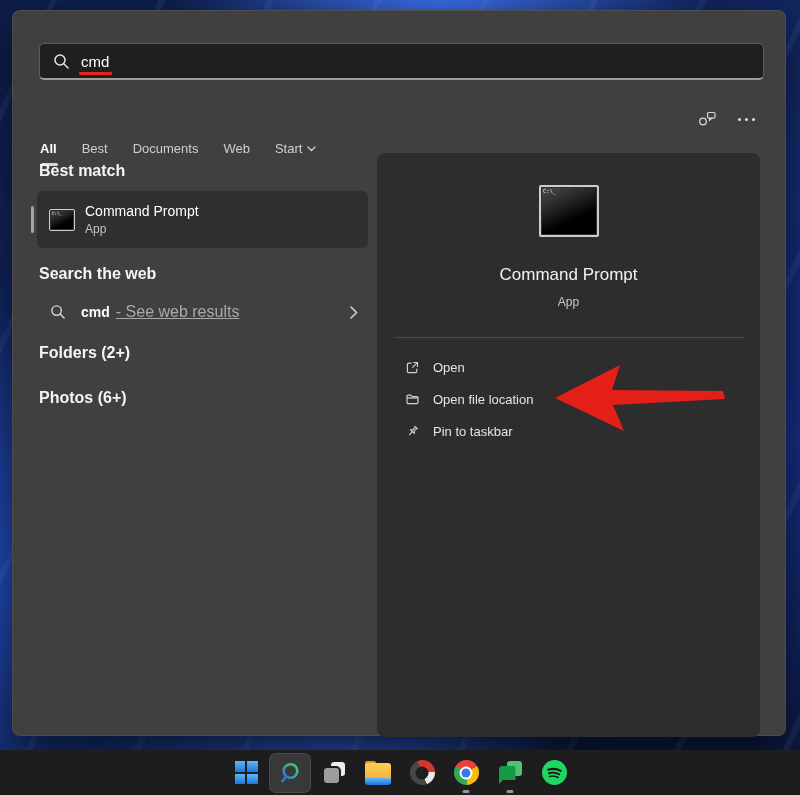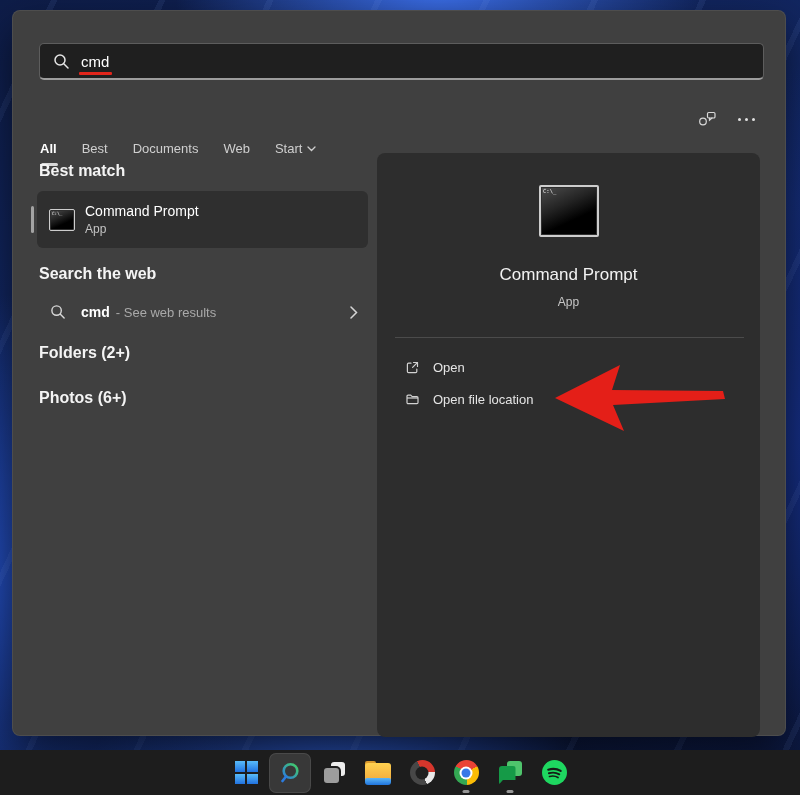--- a/index.html
+++ b/index.html
@@ -57,21 +57,21 @@
   .cmd-icon .prompt { position:absolute; top:1px; left:2px; color:#eaeaea;
     font-family:"DejaVu Sans Mono", monospace; font-size:7px; transform:scale(.62); transform-origin:top left; white-space:nowrap; }
   .cmd-small { width:26px; height:22px; border-width:1.5px; }
   .cmd-big { width:60px; height:52px; }
   .cmd-big .prompt { transform:scale(.8); }
 
   
   .web-row { position:absolute; left:24px; top:281px; width:331px; height:40px;
     display:flex; align-items:center; padding:0 10px 0 13px; border-radius:6px; }
   .web-row .q { color:#ffffff; font-size:14px; font-weight:bold; margin-left:15px; }
-  .web-row .suffix { color:#a9a9a9; font-size:13px; margin-left:6px; }
+  .web-row .suffix { color:#a9a9a9; font-size:16px; margin-left:6px;text-decoration:underline; }
   .web-row .chev { margin-left:auto; display:flex; }
 
   
   .preview { position:absolute; left:364px; top:142px; width:383px; height:584px;
     background:#2d2d2d; border-radius:8px; }
   .preview .big-wrap { position:absolute; top:32px; left:50%; transform:translateX(-50%); }
   .preview .p-title { position:absolute; top:112px; width:100%; text-align:center; color:#f2f2f2; font-size:17px; }
   .preview .p-sub { position:absolute; top:142px; width:100%; text-align:center; color:#c7c7c7; font-size:12px; }
   .preview .divider { position:absolute; top:184px; left:18px; right:16px; height:1px; background:#4b4b4b; }
   .actions { position:absolute; top:198px; left:28px; right:22px; }
@@ -234,20 +234,31 @@
       </div>
       <div class="action-row">
         <span class="flex-center">
           <svg width="15" height="15" viewBox="0 0 15 15" fill="none" stroke="#d2d2d2" stroke-width="1.2" stroke-linejoin="round">
             <path d="M2 4.2c0-.6.5-1.1 1.1-1.1h2.6l1.5 1.5h4.7c.6 0 1.1.5 1.1 1.1v4.9c0 .6-.5 1.1-1.1 1.1H3.1c-.6 0-1.1-.5-1.1-1.1V4.2z"></path>
             <path d="M2 6h11"></path>
           </svg>
         </span>
         <span class="lbl">Open file location</span>
       </div>
+      <div class="action-row">
+        <span class="flex-center">
+          <svg width="15" height="15" viewBox="0 0 16 16" fill="none" stroke="#d2d2d2" stroke-width="1.2" stroke-linecap="round" stroke-linejoin="round">
+            <g transform="rotate(42 8 8)">
+                <path d="M6.2 2.2h3.6M7 2.2v4.4L5.2 8.2h5.6L9 6.6V2.2"></path>
+                <line x1="8" y1="8.2" x2="8" y2="12.6"></line>
+              </g>
+          </svg>
+        </span>
+        <span class="lbl">Pin to taskbar</span>
+      </div>
     </div>
   </div>
 </div>
 
 <svg class="red-arrow" viewBox="0 0 190 88">
   <polygon points="15,46 80,13 72,38 183,39 185,47 73,53 84,79" fill="#e41f18"></polygon>
 </svg>
 
 <div class="taskbar">
   <div class="tb-item">

